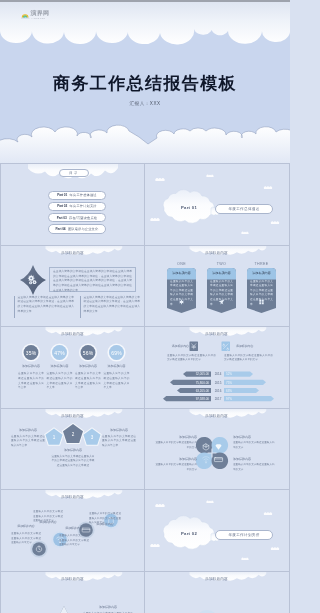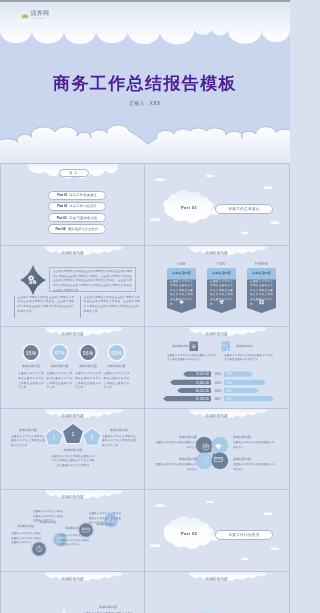--- a/index.html
+++ b/index.html
@@ -12,21 +12,21 @@
   .topbar{position:absolute;top:0;left:0;width:290px;height:1.5px;background:#9ea3ad;z-index:6;}
   .hero-clouds-top{position:absolute;top:0;left:0;width:290px;height:50px;}
   .hero-clouds-bot{position:absolute;bottom:0;left:0;width:290px;height:52px;}
   .logo{position:absolute;left:21px;top:10px;display:flex;align-items:flex-end;gap:1px;z-index:5;}
   .logo-mark{width:8.5px;height:7px;position:relative;}
   .logo-txt{display:flex;flex-direction:column;line-height:1;}
   .logo-txt .t1{font-size:6px;font-weight:bold;color:#9aa0ab;letter-spacing:.2px;}
   .logo-txt .t2{font-size:2px;color:#aeb3bc;letter-spacing:.3px;margin-top:.8px;
      transform:scaleX(.95);transform-origin:left;}
   .hero-title{position:absolute;left:0;right:0;top:72px;text-align:center;
-      font-size:17px;font-weight:bold;color:#4c1d95;letter-spacing:1.4px;}
+      font-size:17px;font-weight:bold;color:#0f172a;letter-spacing:1.4px;}
   .hero-sub{position:absolute;left:0;right:0;top:101px;text-align:center;
       font-size:4.6px;color:#4e5768;letter-spacing:.5px;}
 
   
   .grid{position:absolute;top:163px;left:0;width:290px;height:450px;}
   .cell{position:absolute;width:143px;height:80.5px;background:#d9e1f1;overflow:hidden;}
   .cell.c0{left:1px;} .cell.c1{left:145px;}
   .cell.r0{top:1px;} .cell.r1{top:82.5px;} .cell.r2{top:164px;}
   .cell.r3{top:245.5px;} .cell.r4{top:327px;} .cell.r5{top:408.5px;}
 

